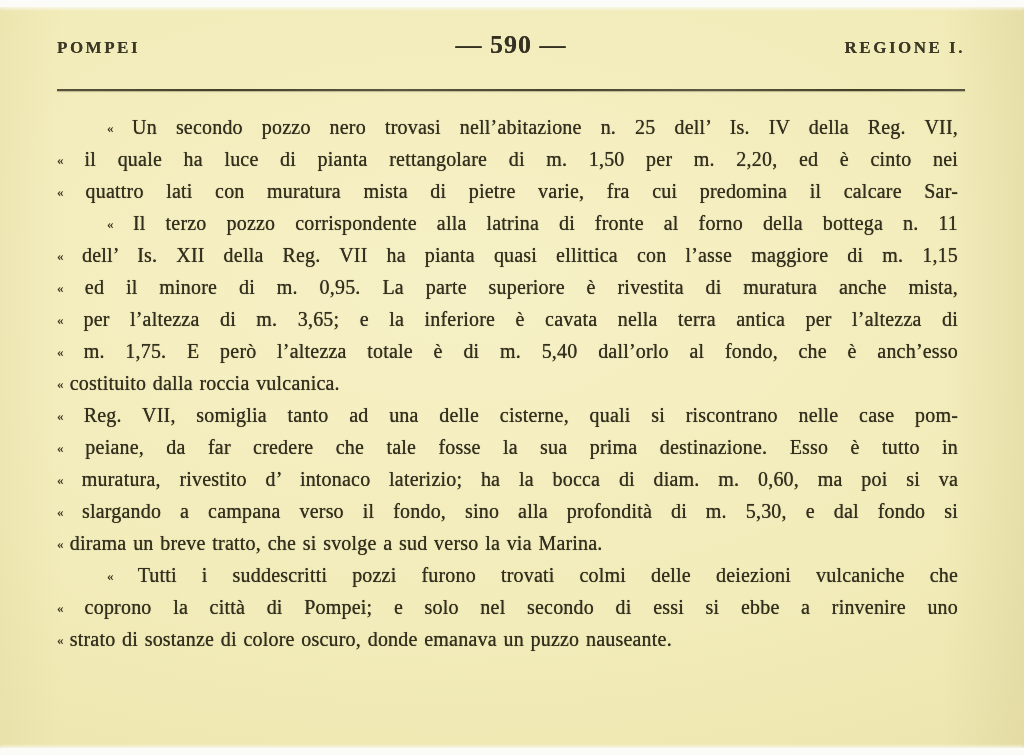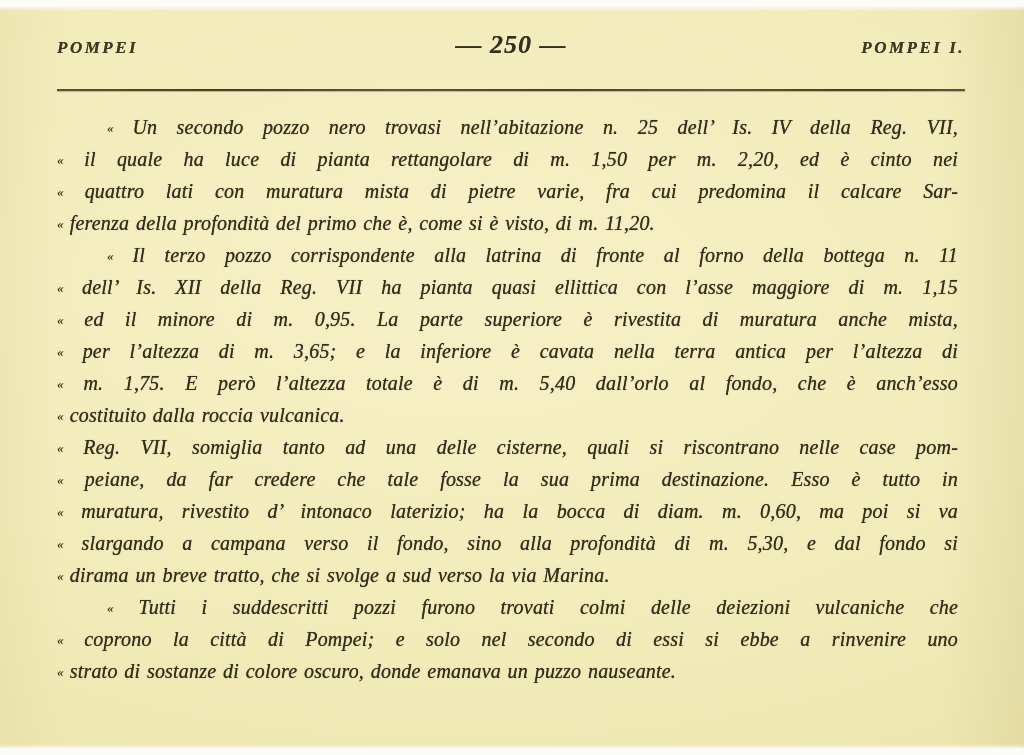--- a/index.html
+++ b/index.html
@@ -10,21 +10,20 @@
   .page {
     position: relative;
     width: 1024px;
     height: 755px;
     overflow: hidden;
     background:
       linear-gradient(to right, rgba(220,210,150,0.25) 0%, rgba(255,252,220,0) 6%, rgba(255,252,220,0) 92%, rgba(210,200,140,0.35) 100%),
       radial-gradient(ellipse 130% 95% at 45% 38%, #f6f0c6 0%, #f2ecba 48%, #ece5ae 78%, #e5dea2 100%);
     font-family: "Liberation Serif", "DejaVu Serif", serif;
     color: #35321f;
-    font-style: italic;
   }
   .scan-edge {
     position: absolute;
     left: 0;
     width: 1024px;
     background: #fbfbf7;
     z-index: 5;
   }
   .scan-edge.top { top: 0; height: 7px; box-shadow: 0 2px 3px rgba(250,250,245,0.8); }
   .scan-edge.bottom { bottom: 0; height: 7px; box-shadow: 0 -2px 3px rgba(250,250,245,0.8); }
@@ -98,31 +97,30 @@
 </head>
 <body>
 
 <div class="page">
 
   <div class="scan-edge top"></div>
   <div class="scan-edge bottom"></div>
 
   <div class="header">
     <span class="left">POMPEI</span>
-    <span class="center">— 250 —</span>
-    <span class="right">POMPEI I.</span>
+    <span class="center">— 590 —</span>
+    <span class="right">REGIONE I.</span>
   </div>
 
   <div class="header-rule"></div>
 
   <div class="page-body">
       <div class="line first"><span class="qmark">«</span> Un secondo pozzo nero trovasi nell’abitazione n. 25 dell’ Is. IV della Reg. VII,</div>
       <div class="line"><span class="qmark">«</span> il quale ha luce di pianta rettangolare di m. 1,50 per m. 2,20, ed è cinto nei</div>
       <div class="line"><span class="qmark">«</span> quattro lati con muratura mista di pietre varie, fra cui predomina il calcare Sar-</div>
-      <div class="line lastline"><span class="qmark">«</span> ferenza della profondità del primo che è, come si è visto, di m. 11,20.</div>
       <div class="line first"><span class="qmark">«</span> Il terzo pozzo corrispondente alla latrina di fronte al forno della bottega n. 11</div>
       <div class="line"><span class="qmark">«</span> dell’ Is. XII della Reg. VII ha pianta quasi ellittica con l’asse maggiore di m. 1,15</div>
       <div class="line"><span class="qmark">«</span> ed il minore di m. 0,95. La parte superiore è rivestita di muratura anche mista,</div>
       <div class="line"><span class="qmark">«</span> per l’altezza di m. 3,65; e la inferiore è cavata nella terra antica per l’altezza di</div>
       <div class="line"><span class="qmark">«</span> m. 1,75. E però l’altezza totale è di m. 5,40 dall’orlo al fondo, che è anch’esso</div>
       <div class="line lastline"><span class="qmark">«</span> costituito dalla roccia vulcanica.</div>
       <div class="line"><span class="qmark">«</span> Reg. VII, somiglia tanto ad una delle cisterne, quali si riscontrano nelle case pom-</div>
       <div class="line"><span class="qmark">«</span> peiane, da far credere che tale fosse la sua prima destinazione. Esso è tutto in</div>
       <div class="line"><span class="qmark">«</span> muratura, rivestito d’ intonaco laterizio; ha la bocca di diam. m. 0,60, ma poi si va</div>
       <div class="line"><span class="qmark">«</span> slargando a campana verso il fondo, sino alla profondità di m. 5,30, e dal fondo si</div>

